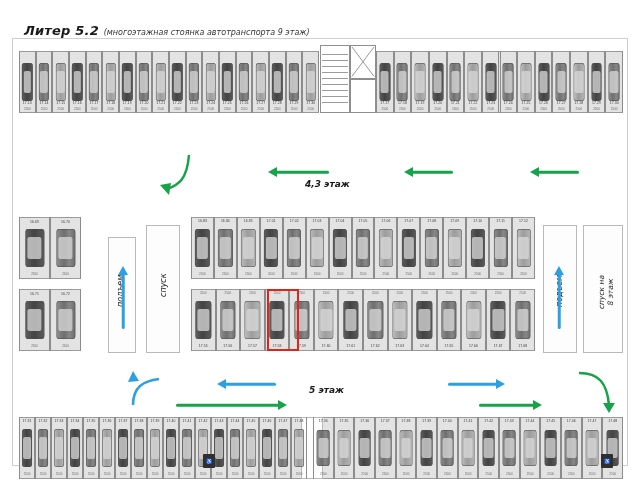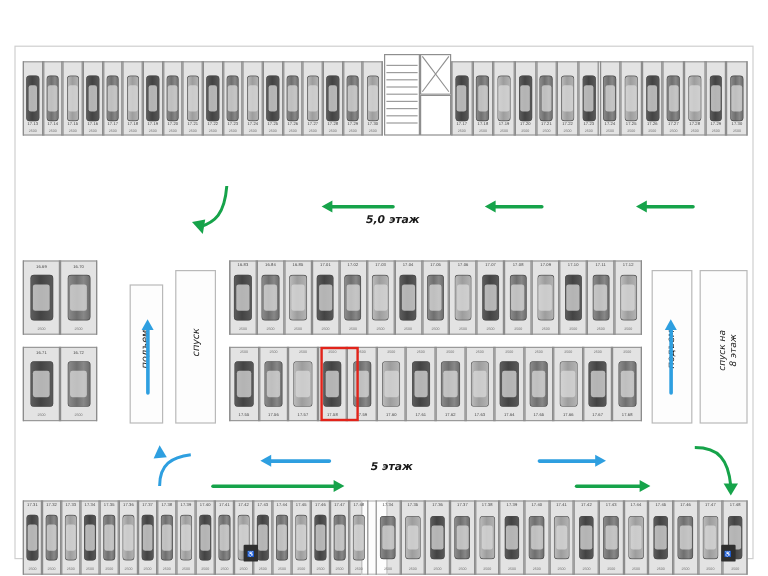--- a/index.html
+++ b/index.html
@@ -121,20 +121,23 @@
   .disabled{
     position:absolute;background:#2f2f2f;color:#fff;font-size:5px;
     display:flex;align-items:center;justify-content:center;border-radius:1px;
   }
 </style>
 </head>
 <body>
 
 <div id="stage">
 
+  <div class="title">
+    <span class="main">Литер 5.2 </span><span class="sub">(многоэтажная стоянка автотранспорта 9 этаж)</span>
+  </div>
 
   <div class="plan">
 
     <div class="band grayband" style="left:6px;top:12px;width:300px;height:62px;"></div>
     <div class="band grayband" style="left:363px;top:12px;width:247px;height:62px;"></div>
 
     <div class="stairs" style="left:307px;top:6px;width:30px;height:68px;">
       <div class="st" style="top:8px"></div>
         <div class="st" style="top:14px"></div>
       <div class="st" style="top:20px"></div>
@@ -163,21 +166,21 @@
     <div class="band grayband" style="left:178px;top:250px;width:344px;height:62px;"></div>
 
     <div class="band whiteband" style="left:530px;top:186px;width:34px;height:128px;"></div>
     <div class="band whiteband" style="left:570px;top:186px;width:40px;height:128px;"></div>
 
     <div class="band grayband" style="left:6px;top:378px;width:288px;height:62px;"></div>
     <div class="band grayband" style="left:300px;top:378px;width:310px;height:62px;"></div>
     <div class="band whiteband" style="left:288px;top:378px;width:22px;height:62px;">
     </div>
 
-    <div class="floorlabel" style="left:292px;top:140px;">5,0 этаж</div>
+    <div class="floorlabel" style="left:292px;top:140px;">4,3 этаж</div>
     <div class="floorlabel" style="left:296px;top:346px;">5 этаж</div>
 
     <div class="vlabel" style="left:103px;top:268px;">подъем</div>
     <div class="vlabel" style="left:146px;top:258px;">спуск</div>
     <div class="vlabel" style="left:542px;top:268px;">подъем</div>
     <div class="vlabel2" style="left:584px;top:270px;">
       <span>спуск на</span><br>
       <span>8 этаж</span>
     </div>
 

